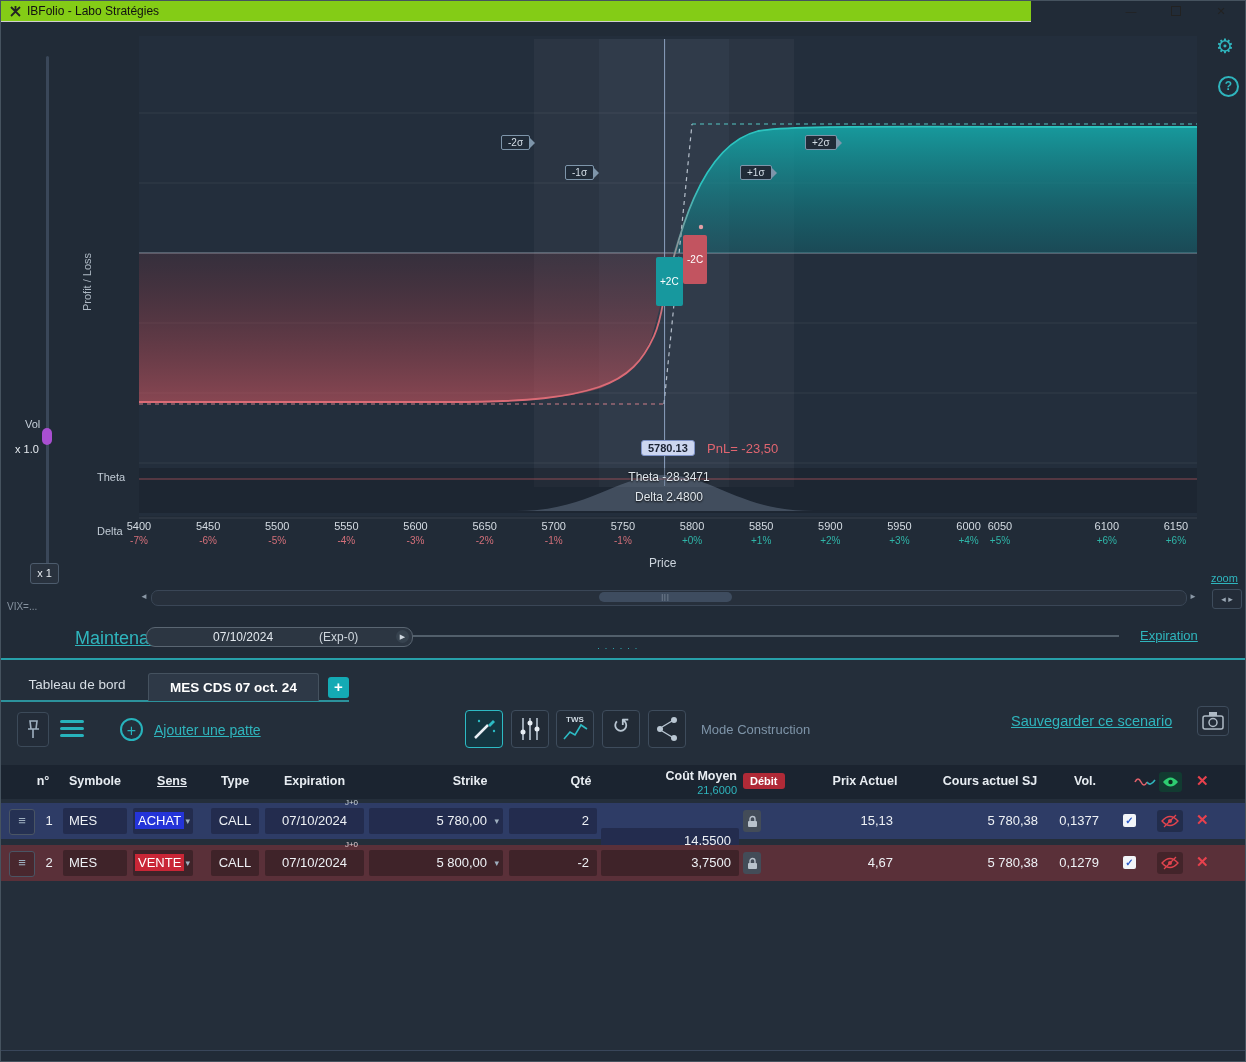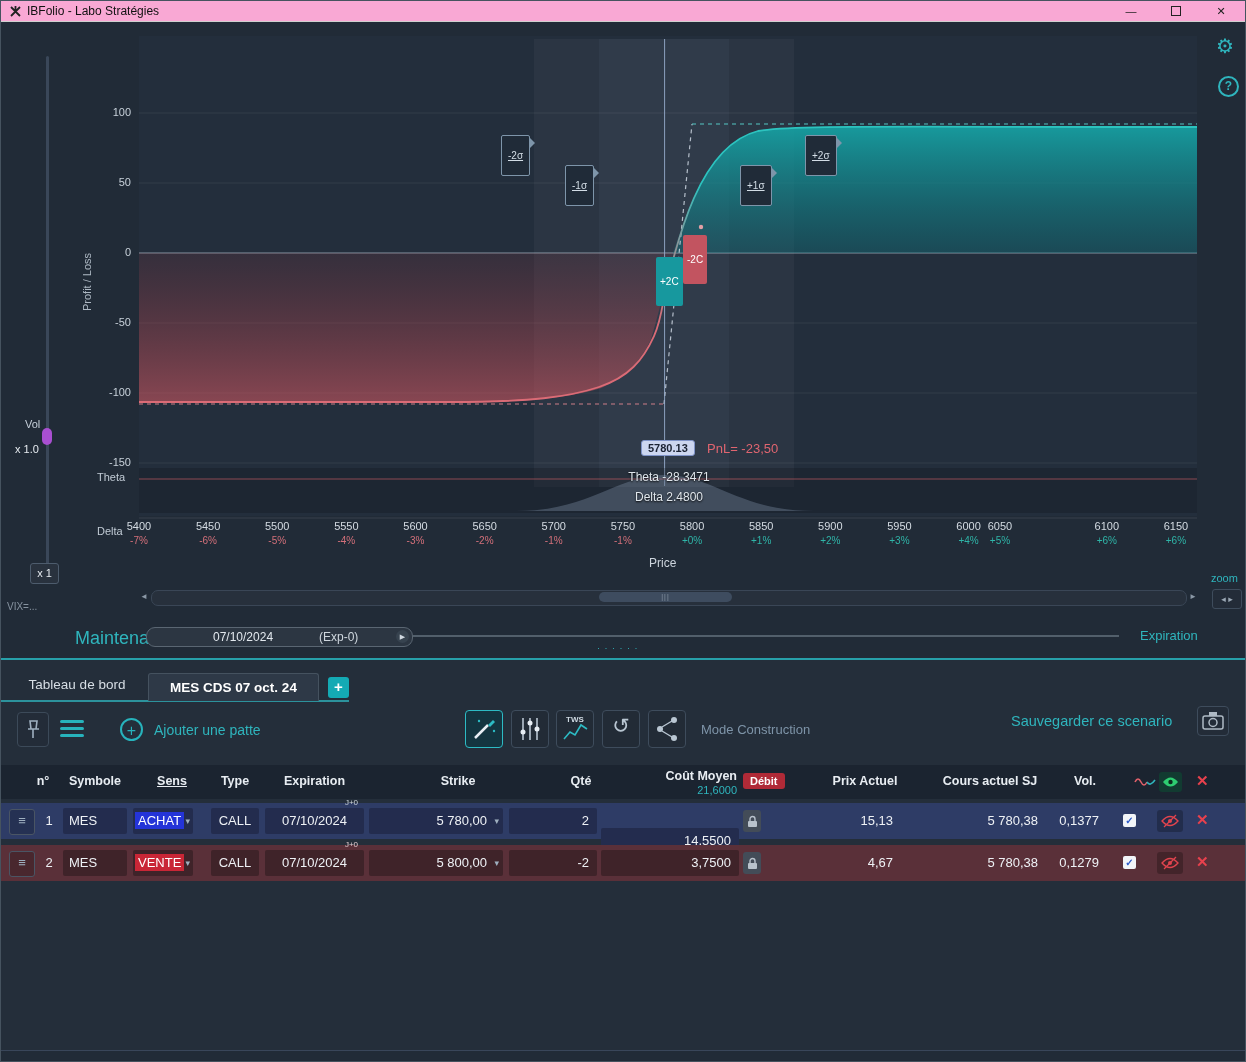--- a/index.html
+++ b/index.html
@@ -1,34 +1,34 @@
 <!DOCTYPE html>
 <html><head>
 <meta charset="utf-8">
 <style>
   html,body{margin:0;padding:0;background:#10161d;font-family:"Liberation Sans",sans-serif;}
   #app{position:relative;width:1246px;height:1062px;background:#212b37;overflow:hidden;border:1px solid #46535f;box-sizing:border-box;}
   .abs{position:absolute;}
   
-  .titlebar{position:absolute;left:0;top:0;width:1246px;height:20px;background:#f9a8d4;border-bottom:1px solid #cfcfcf;color:#111;font-size:12px;}
+  .titlebar{position:absolute;left:0;top:0;width:1030px;height:20px;background:#84cc16;border-bottom:1px solid #cfcfcf;color:#111;font-size:12px;}
   .titlebar .tb-title{position:absolute;left:26px;top:3px;}
   .winbtn{position:absolute;top:0;height:20px;width:44px;text-align:center;line-height:20px;color:#222;font-size:11px;cursor:default;}
   .sq{display:inline-block;width:8px;height:8px;border:1px solid #222;margin-top:5px;}
   
   .ytick{position:absolute;right:0;width:46px;text-align:right;color:#c7d0d9;font-size:11px;}
   .xtick{position:absolute;top:0;width:60px;text-align:center;}
   .xprice{color:#d4dbe2;font-size:11px;}
   .xpct{font-size:10px;margin-top:3px;}
   .xpct.neg{color:#d4707a;}
   .xpct.pos{color:#2fb5a8;}
-  .sigtag{position:absolute;background:#202b38;border:1px solid #7e95aa;color:#d3dde6;font-size:10px;padding:14px 6px;border-radius:2px;white-space:nowrap;text-decoration:underline;}
+  .sigtag{position:absolute;background:#202b38;border:1px solid #7e95aa;color:#d3dde6;font-size:10px;padding:1px 6px;border-radius:2px;white-space:nowrap;}
   .sigtag:after{content:"";position:absolute;right:-6px;top:1px;border-top:6px solid transparent;border-bottom:6px solid transparent;border-left:6px solid #7e95aa;}
   .marker{position:absolute;color:#fff;font-size:10px;padding:19px 4px;border-radius:2px;}
   .tealtxt{color:#2fb5bd;}
-  .link{color:#2fb5bd;cursor:pointer;}
+  .link{color:#2fb5bd;text-decoration:underline;cursor:pointer;}
   
   .toolbtn{position:absolute;top:709px;width:38px;height:38px;background:#222b36;border:1px solid #3e4c5c;border-radius:4px;box-sizing:border-box;}
   .toolbtn.active{background:#143540;border-color:#2dbbc4;}
   
   .hdr{position:absolute;color:#e8edf2;font-size:12.5px;font-weight:bold;text-align:center;}
   .row{position:absolute;left:0;width:1246px;height:36px;}
   .row-blue{background:#2e3c66;}
   .row-red{background:#5a3039;}
   .cell{position:absolute;top:5px;height:26px;line-height:26px;color:#eef1f5;font-size:13px;border-radius:2px;box-sizing:border-box;}
   .inp-blue{background:#232c4e;}
@@ -107,28 +107,20 @@
     <circle cx="640" cy="196" r="2.2" fill="#e3a0a6"></circle>
 
     <rect x="78" y="437" width="1058" height="45" fill="rgba(10,14,20,0.25)"></rect>
     <line x1="78" y1="448" x2="1136" y2="448" stroke="rgba(214,96,105,0.6)"></line>
     <path d="M455,480 C530,480 556,444 604,444 C652,444 678,480 753,480 Z" fill="rgba(150,170,195,0.30)"></path>
     <line x1="78" y1="487" x2="1136" y2="487" stroke="rgba(255,255,255,0.10)"></line>
   </svg>
 
   <div class="abs" style="left:80px;top:310px;transform:rotate(-90deg);transform-origin:0 0;color:#aeb9c4;font-size:11px;white-space:nowrap;">Profit / Loss</div>
 
-  <div class="abs" style="left:84px;top:30px;width:46px;height:460px;">
-      <div class="ytick" style="top: 75px;">100</div>
-      <div class="ytick" style="top: 145px;">50</div>
-      <div class="ytick" style="top: 215px;">0</div>
-      <div class="ytick" style="top: 285px;">-50</div>
-      <div class="ytick" style="top: 355px;">-100</div>
-      <div class="ytick" style="top: 425px;">-150</div>
-    </div>
 
   <div class="abs" style="left:60px;top:519px;width:1140px;height:34px;">
       <div class="xtick" style="left: 48px;">
         <div class="xprice">5400</div>
         <div class="xpct neg">-7%</div>
       </div>
       <div class="xtick" style="left: 117.13px;">
         <div class="xprice">5450</div>
         <div class="xpct neg">-6%</div>
       </div>
@@ -323,21 +315,21 @@
         <circle cx="15" cy="15.5" r="4" stroke="#aeb9c4" stroke-width="1.5" fill="none"></circle>
       </svg>
   </div>
 
   <div class="abs" style="left:0;top:764px;width:1246px;height:34px;background:#1b2430;">
     <div class="hdr" style="left:30px;top:9px;width:24px;">n°</div>
     <div class="hdr" style="left:62px;top:9px;width:64px;">Symbole</div>
     <div class="hdr" style="left:144px;top:9px;width:54px;text-decoration:underline;">Sens</div>
     <div class="hdr" style="left:210px;top:9px;width:48px;">Type</div>
     <div class="hdr" style="left:264px;top:9px;width:99px;">Expiration</div>
-    <div class="hdr" style="left:392px;top:9px;width:130px;">Strike</div>
+    <div class="hdr" style="left:404px;top:9px;width:130px;">Strike</div>
     <div class="hdr" style="left:520px;top:9px;width:120px;">Qté</div>
     <div class="hdr" style="left:600px;top:4px;width:136px;text-align:right;">Coût Moyen</div>
     <div class="abs" style="left:600px;top:19px;width:136px;text-align:right;color:#2fb5bd;font-size:11px;">21,6000</div>
     <div class="abs" style="left:742px;top:8px;background:#b02a37;color:#fff;font-size:11px;font-weight:bold;padding:2px 7px;border-radius:3px;">Débit</div>
     <div class="hdr" style="left:800px;top:9px;width:128px;">Prix Actuel</div>
     <div class="hdr" style="left:925px;top:9px;width:128px;">Cours actuel SJ</div>
     <div class="hdr" style="left:1052px;top:9px;width:64px;">Vol.</div>
     <div class="abs" style="left:1133px;top:9px;">
       <svg width="22" height="16" viewBox="0 0 22 16">
           <path d="M1,8 Q4,2 7,8 T13,8" stroke="#e0606a" stroke-width="1.6" fill="none"></path>

